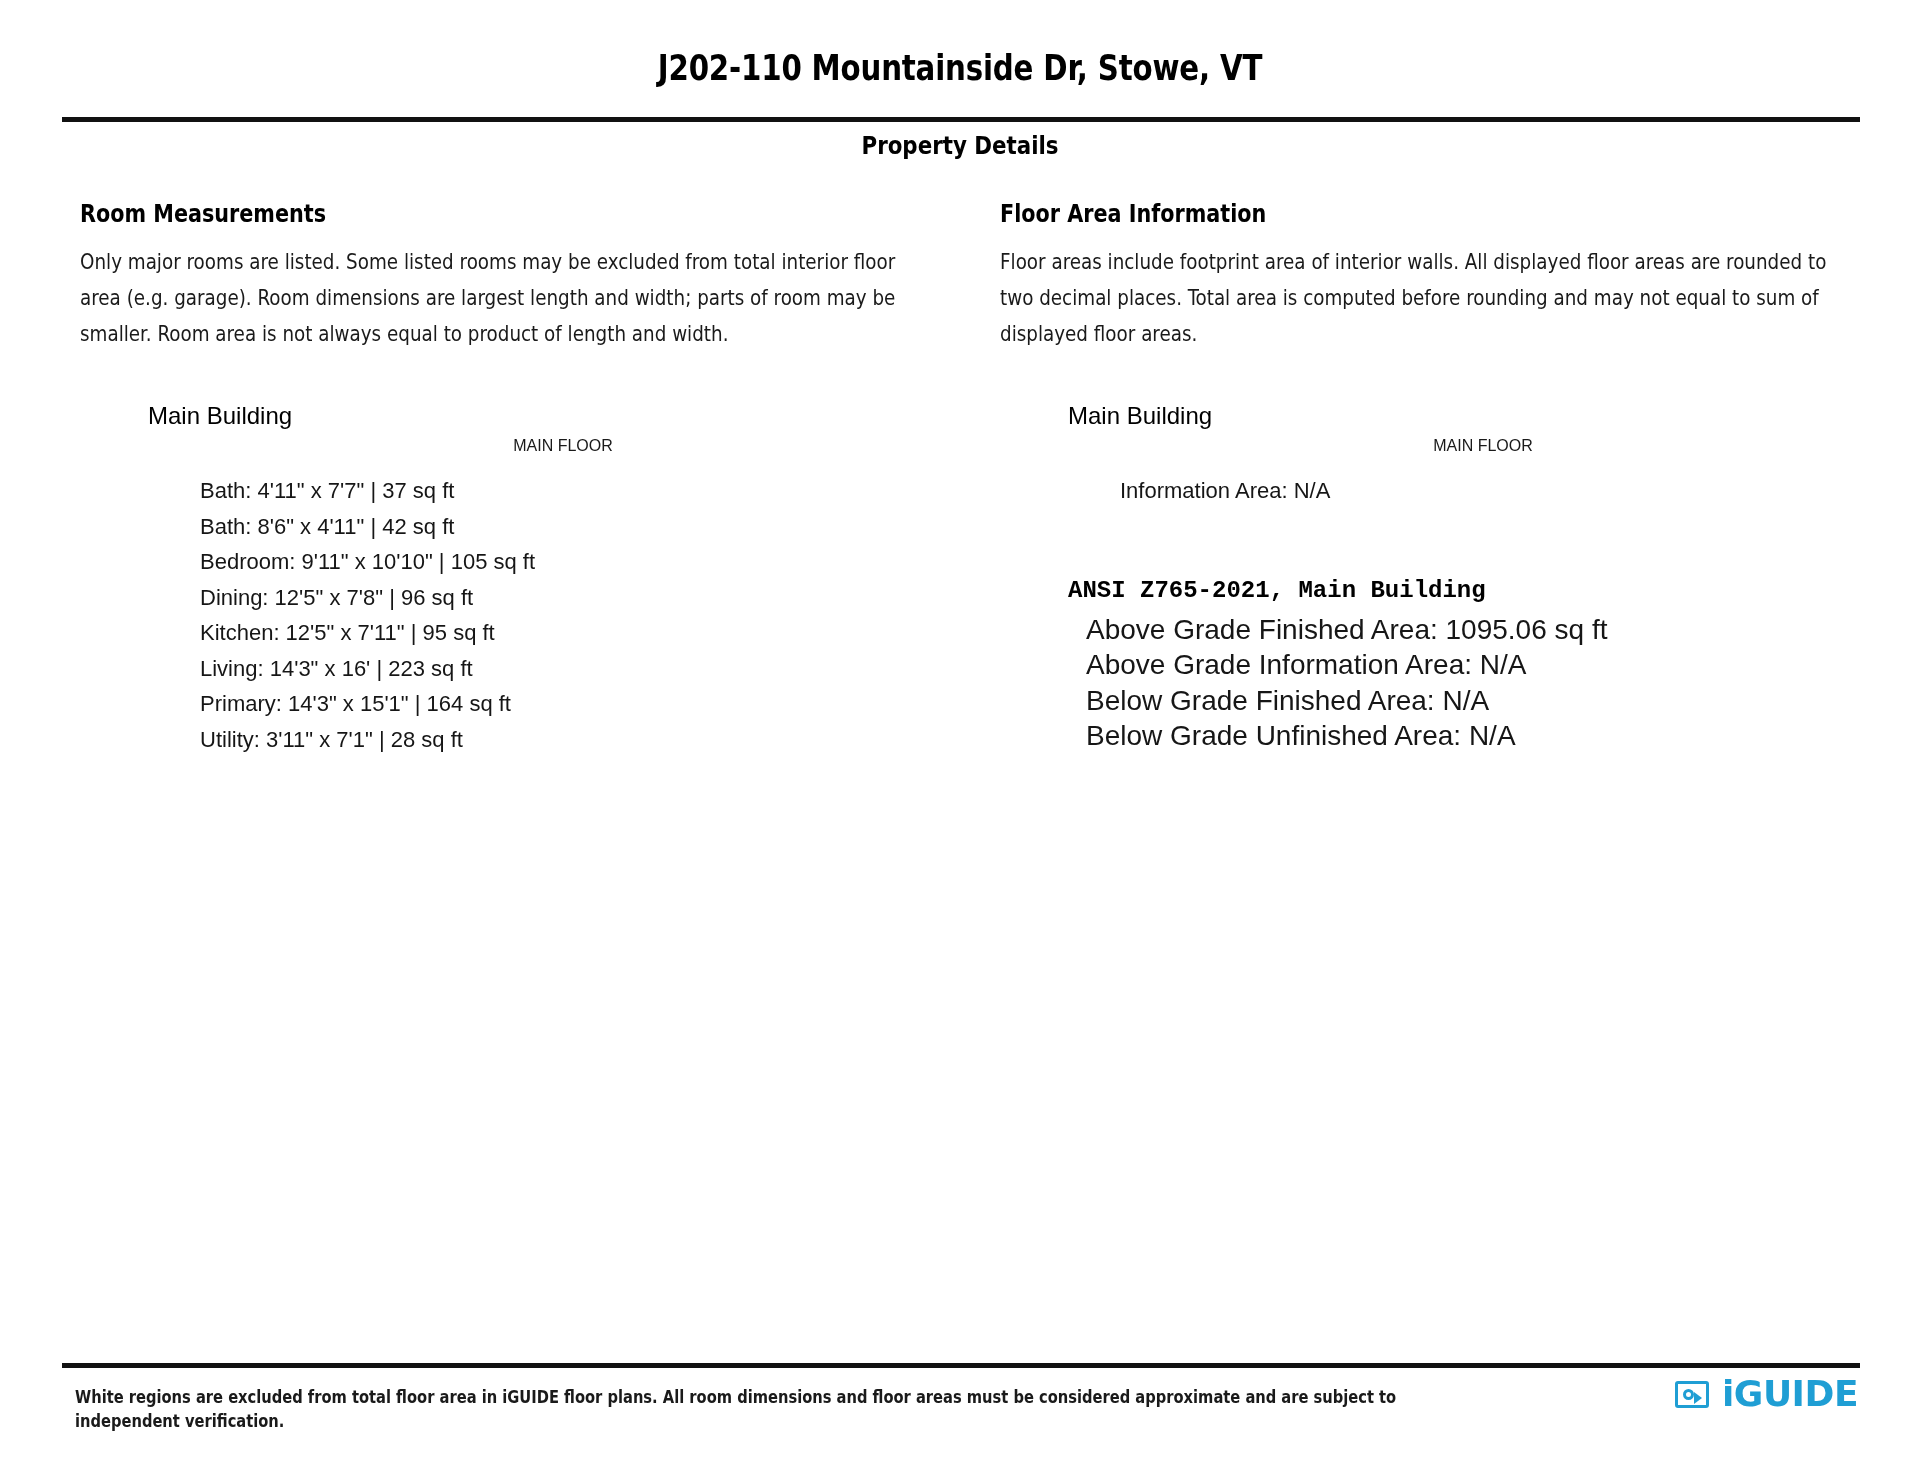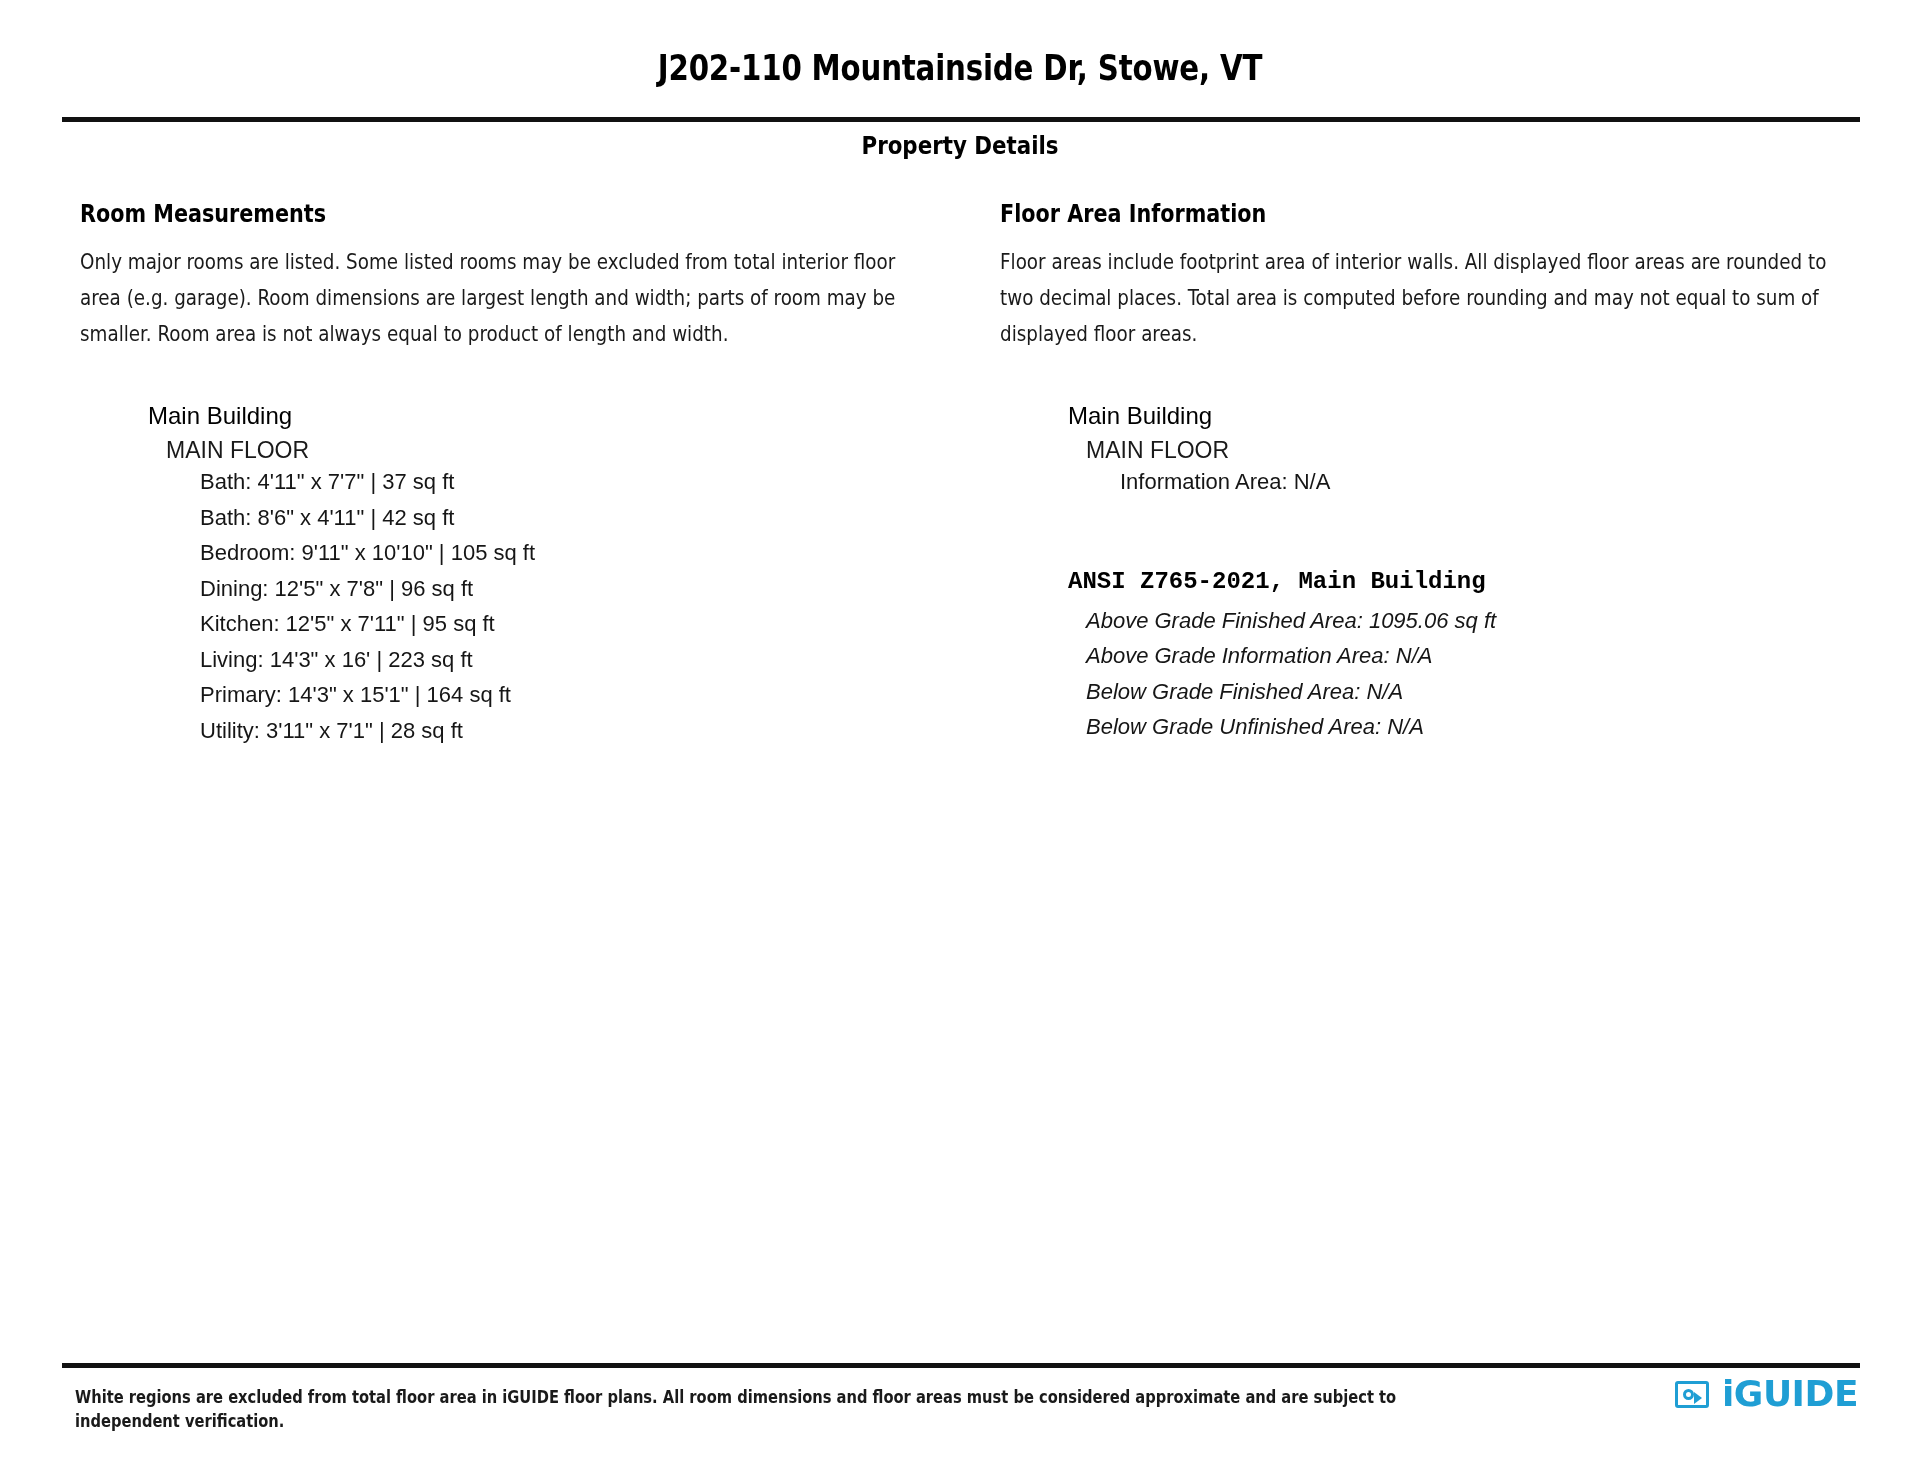--- a/index.html
+++ b/index.html
@@ -97,24 +97,25 @@
     font-family: "Liberation Sans", sans-serif;
     font-weight: normal;
     font-size: 24px;
     color: #000;
     margin-left: 68px;
     margin-bottom: 7px;
   }
   .block-floor {
     font-family: "Liberation Sans", sans-serif;
     font-weight: normal;
-    font-size: 23px;
+    font-size: 16px;
     color: #1a1a1a;
     margin-left: 86px;
-    margin-bottom: 0;
+    margin-bottom: 18px;
+    text-align: center;
   }
   .block-items {
     list-style: none;
     margin: 0;
     padding: 0;
     margin-left: 120px;
   }
   .block-items li {
     font-family: "Liberation Sans", sans-serif;
     font-size: 22px;
@@ -135,25 +136,24 @@
     margin-bottom: 8px;
   }
   .ansi-items {
     list-style: none;
     margin: 0;
     padding: 0;
     margin-left: 86px;
   }
   .ansi-items li {
     font-family: "Liberation Sans", sans-serif;
-    font-size: 22px;
+    font-size: 28px;
     line-height: 35.5px;
     color: #161616;
     white-space: nowrap;
-    font-style: italic;
   }
 
   
   .rule-bottom {
     position: absolute;
     left: 62px;
     top: 1363px;
     width: 1798px;
     height: 5px;
     background: #111;

